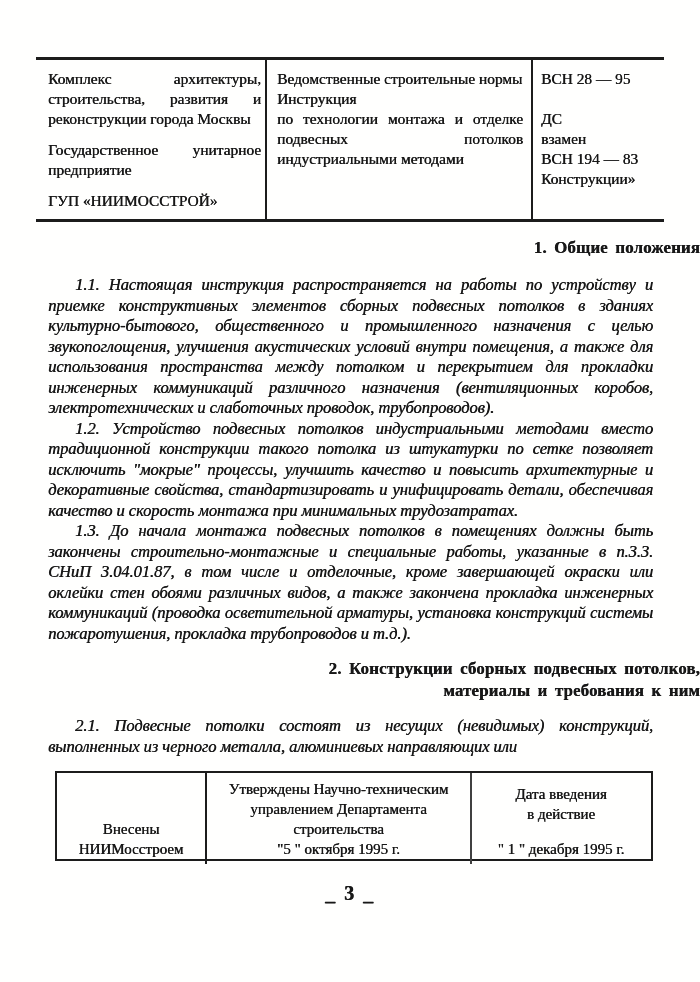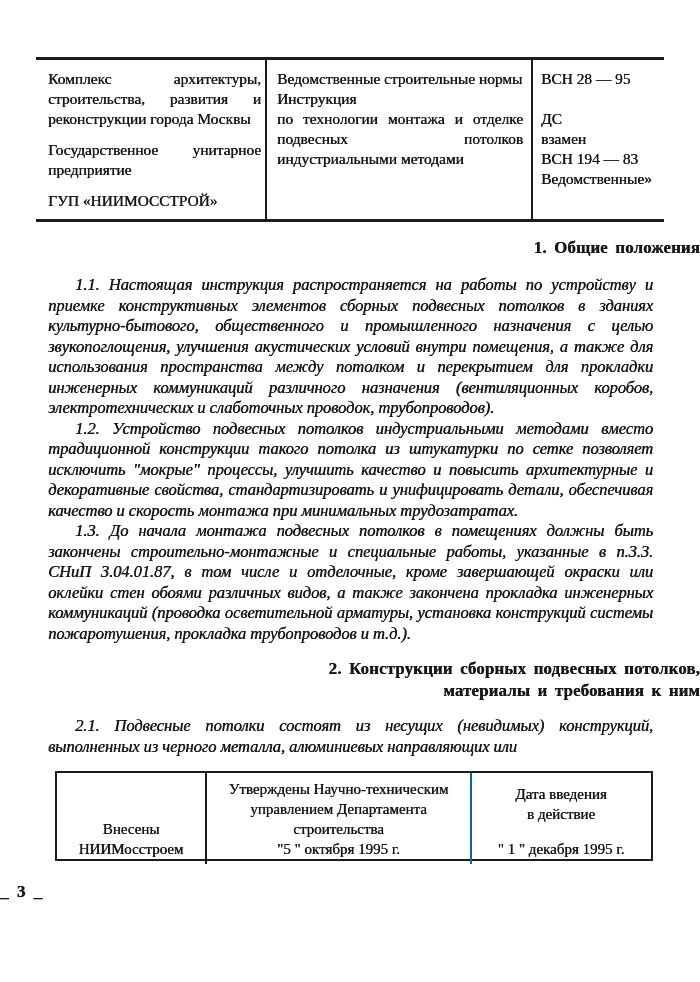--- a/index.html
+++ b/index.html
@@ -62,27 +62,28 @@
     margin-top:14px; margin-left:55px;
     width:598px; height:90px;
     border:2.5px solid #1c1c1c;
     display:grid;
     grid-template-columns:150px 265px 178px;
     font-size:15px; line-height:20px;
     text-align:center;
   }
   .at-col { padding:6px 8px 5px 8px; display:flex; flex-direction:column; }
   .at-col1 { border-right:2px solid #1c1c1c;justify-content:flex-end; }
-  .at-col2 { border-right:2px solid #0369a1; justify-content:space-between; }
+  .at-col2 { border-right:2px solid #404040; justify-content:space-between; }
   .at-col3 { justify-content:space-between; padding-top:11px; }
 
   
   .page-number {
     margin-top:21px;
-    font-size:17px;
+    text-align:center;
+    font-size:20px;
     font-weight:bold;
     letter-spacing:2px;
   }
 </style>
 </head>
 <body>
 
 <div class="page">
 
   <div class="header-table">
@@ -94,21 +95,21 @@
     <div class="ht-col ht-col2">
       <p>Ведомственные строительные нормы</p>
       <p>Инструкция</p>
       <p>по технологии монтажа и отделке подвесных потолков индустриальными методами</p>
     </div>
     <div class="ht-col ht-col3">
       <p>ВСН 28 — 95</p>
       <p class="gap-line">ДС</p>
       <p>взамен</p>
       <p>ВСН 194 — 83</p>
-      <p>Ведомственные»</p>
+      <p>Конструкции»</p>
     </div>
   </div>
 
   <h2 class="section-title title-1">1. Общие положения</h2>
 
   <div class="body-block">
     <p>1.1. Настоящая инструкция распространяется на работы по устройству и приемке конструктивных элементов сборных подвесных потолков в зданиях культурно-бытового, общественного и промышленного назначения с целью звукопоглощения, улучшения акустических условий внутри помещения, а также для использования пространства между потолком и перекрытием для прокладки инженерных коммуникаций различного назначения (вентиляционных коробов, электротехнических и слаботочных проводок, трубопроводов).</p>
     <p>1.2. Устройство подвесных потолков индустриальными методами вместо традиционной конструкции такого потолка из штукатурки по сетке позволяет исключить "мокрые" процессы, улучшить качество и повысить архитектурные и декоративные свойства, стандартизировать и унифицировать детали, обеспечивая качество и скорость монтажа при минимальных трудозатратах.</p>
     <p>1.3. До начала монтажа подвесных потолков в помещениях должны быть закончены строительно-монтажные и специальные работы, указанные в п.3.3. СНиП 3.04.01.87, в том числе и отделочные, кроме завершающей окраски или оклейки стен обоями различных видов, а также закончена прокладка инженерных коммуникаций (проводка осветительной арматуры, установка конструкций системы пожаротушения, прокладка трубопроводов и т.д.).</p>
   </div>

